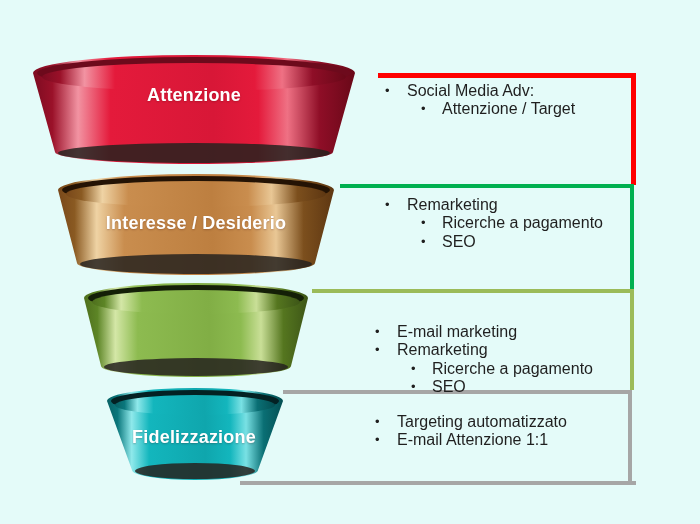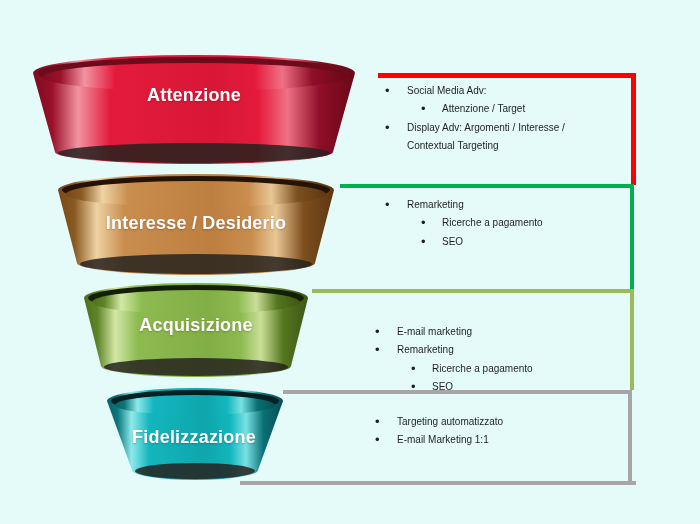--- a/index.html
+++ b/index.html
@@ -44,21 +44,21 @@
   #bracket-3 { left: 312px; top: 289px; width: 322px; height: 101px;
                border-top: 4px solid #9bbb59; border-right: 4px solid #9bbb59; }
   #bracket-4 { left: 283px; top: 390px; width: 349px; height: 95px;
                border-top: 4px solid #a6a6a6; border-right: 4px solid #a6a6a6; }
   #bracket-4-bottom { left: 240px; top: 481px; width: 396px; height: 4px;
                background: #a6a6a6; }
 
   .panel {
     position: absolute;
     color: #1f1f1f;
-    font-size: 10px;
+    font-size: 16px;
     line-height: 18.4px;
   }
   #panel-1 { left: 380px; top: 82px;  width: 205px; }
   #panel-2 { left: 380px; top: 196px; width: 240px; }
   #panel-3 { left: 370px; top: 294px; width: 250px; margin-top: 29px; }
   #panel-4 { left: 370px; top: 413px; width: 250px; }
 
   .panel ul { list-style: none; }
   .panel li { position: relative; }
   .panel li.lvl1 { padding-left: 27px; }
@@ -149,34 +149,32 @@
     <g>
       <path d="M 107 401 A 88 13 0 0 1 283 401 L 258 470 A 63 10 0 0 1 132 470 Z" fill="url(#g4)"></path>
       <ellipse cx="195" cy="401" rx="84" ry="11" fill="#032123"></ellipse>
       <ellipse cx="195" cy="405" rx="80" ry="10" fill="url(#g4)"></ellipse>
       <ellipse cx="195" cy="471" rx="60" ry="8" fill="#26221f" opacity="0.85"></ellipse>
     </g>
   </svg>
 
   <div class="stage-label" id="label-1">Attenzione</div>
   <div class="stage-label" id="label-2">Interesse / Desiderio</div>
-  <div class="stage-label" id="label-3">Acquisizione</div>
   <div class="stage-label" id="label-4">Fidelizzazione</div>
 
   <div class="bracket" id="bracket-1"></div>
   <div class="bracket" id="bracket-2"></div>
   <div class="bracket" id="bracket-3"></div>
   <div class="bracket" id="bracket-4"></div>
   <div class="bracket" id="bracket-4-bottom"></div>
 
   <div class="panel" id="panel-1">
     <ul>
       <li class="lvl1">Social Media Adv:</li>
       <li class="lvl2">Attenzione / Target</li>
-      <li class="lvl1">Display Adv: Argomenti / Interesse / Contextual Targeting</li>
     </ul>
   </div>
 
   <div class="panel" id="panel-2">
     <ul>
       <li class="lvl1">Remarketing</li>
       <li class="lvl2">Ricerche a pagamento</li>
       <li class="lvl2">SEO</li>
     </ul>
   </div>
@@ -186,17 +184,17 @@
       <li class="lvl1">E-mail marketing</li>
       <li class="lvl1">Remarketing</li>
       <li class="lvl2">Ricerche a pagamento</li>
       <li class="lvl2">SEO</li>
     </ul>
   </div>
 
   <div class="panel" id="panel-4">
     <ul>
       <li class="lvl1">Targeting automatizzato</li>
-      <li class="lvl1">E-mail Marketing 1:1</li>
+      <li class="lvl1">E-mail Attenzione 1:1</li>
     </ul>
   </div>
 
 </div>
 
 </body></html>

